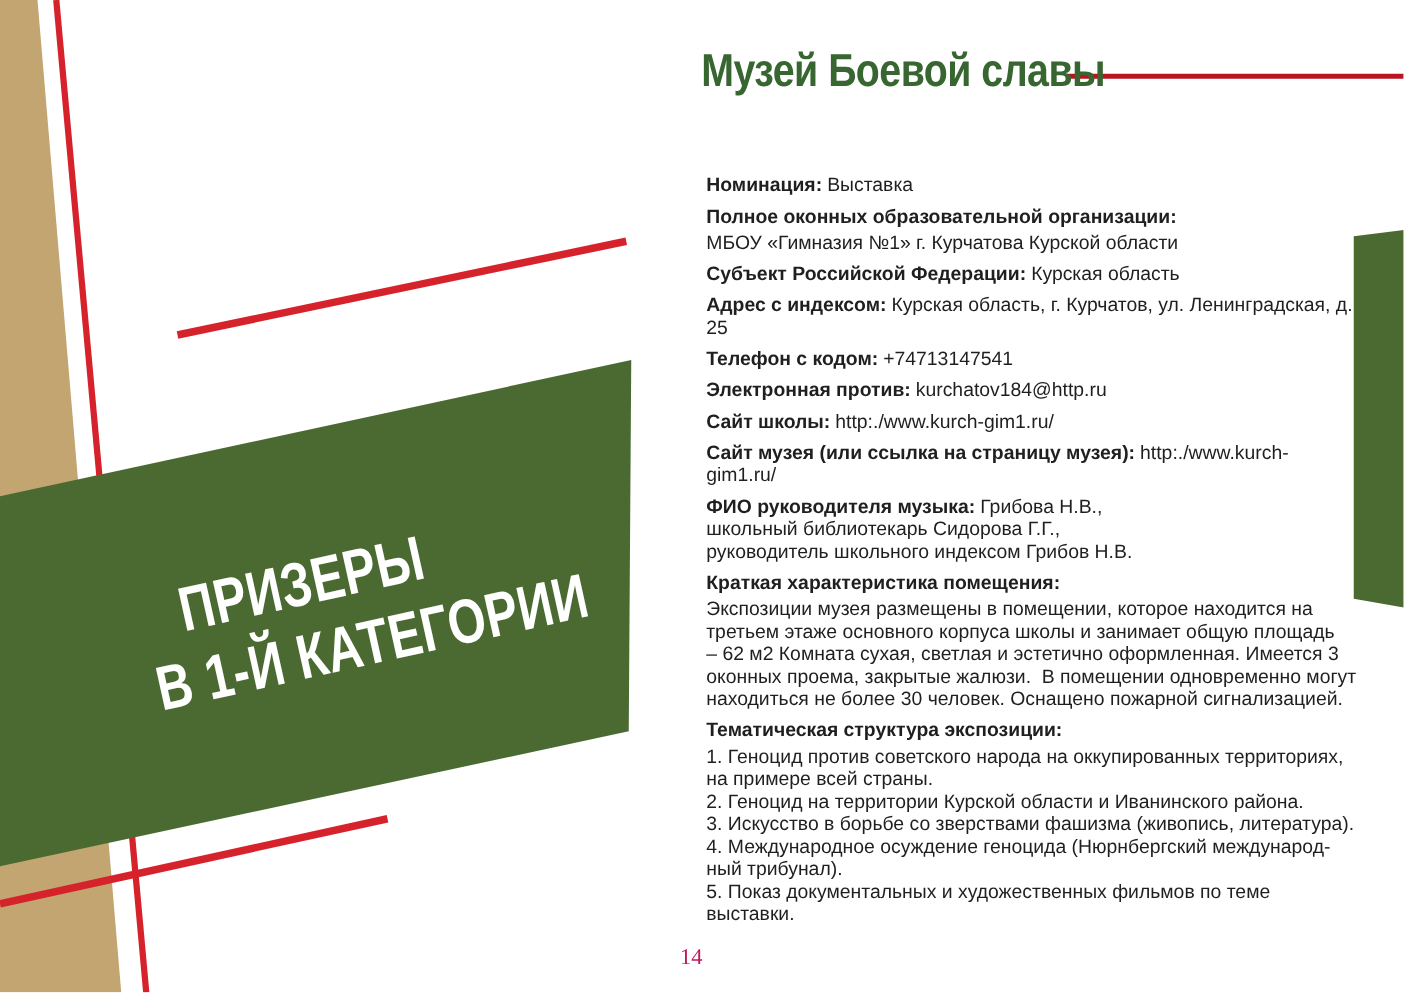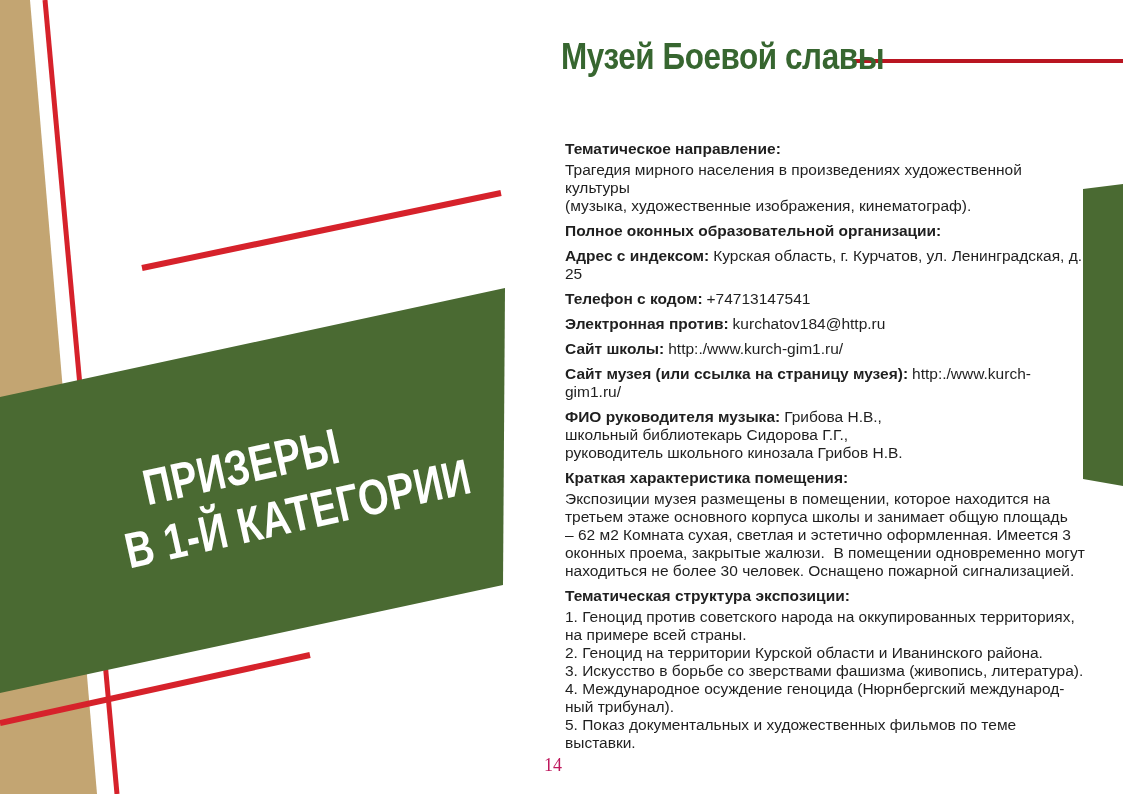--- a/index.html
+++ b/index.html
@@ -72,31 +72,33 @@
 
   <div class="banner-text">
     <div class="banner-inner">
       <div class="banner-line1">ПРИЗЕРЫ</div>
       <div class="banner-line2">В 1-Й КАТЕГОРИИ</div>
     </div>
   </div>
 
   <div class="content">
 
+    <p class="field inline">
+      <span class="lbl">Номинация:</span><span class="val">Выставка</span>
+    </p>
 
-    <p class="field block">
-      <span class="lbl">Тематическое направление:</span>
-        <span class="val">Трагедия мирного населения в произведениях художественной культуры
-(музыка, художественные изображения, кинематограф).</span>
-    </p>
 
     <p class="field block">
       <span class="lbl">Полное оконных образовательной организации:</span>
+        <span class="val">МБОУ «Гимназия №1» г. Курчатова Курской области</span>
     </p>
 
+    <p class="field inline">
+      <span class="lbl">Субъект Российской Федерации:</span><span class="val">Курская область</span>
+    </p>
 
     <p class="field inline">
       <span class="lbl">Адрес с индексом:</span><span class="val">Курская область, г. Курчатов, ул. Ленинградская, д. 25</span>
     </p>
 
     <p class="field inline">
       <span class="lbl">Телефон с кодом:</span><span class="val">+74713147541</span>
     </p>
 
     <p class="field inline">
@@ -107,21 +109,21 @@
       <span class="lbl">Сайт школы:</span><span class="val">http:./www.kurch-gim1.ru/</span>
     </p>
 
     <p class="field inline">
       <span class="lbl">Сайт музея (или ссылка на страницу музея):</span><span class="val">http:./www.kurch-gim1.ru/</span>
     </p>
 
     <p class="field inline">
       <span class="lbl">ФИО руководителя музыка:</span><span class="val">Грибова Н.В.,
 школьный библиотекарь Сидорова Г.Г.,
-руководитель школьного кинозала Грибов Н.В.</span>
+руководитель школьного индексом Грибов Н.В.</span>
     </p>
 
     <p class="field block">
       <span class="lbl">Краткая характеристика помещения:</span>
         <span class="val">Экспозиции музея размещены в помещении, которое находится на
 третьем этаже основного корпуса школы и занимает общую площадь
 – 62 м2 Комната сухая, светлая и эстетично оформленная. Имеется 3
 оконных проема, закрытые жалюзи.  В помещении одновременно могут
 находиться не более 30 человек. Оснащено пожарной сигнализацией.</span>
     </p>

